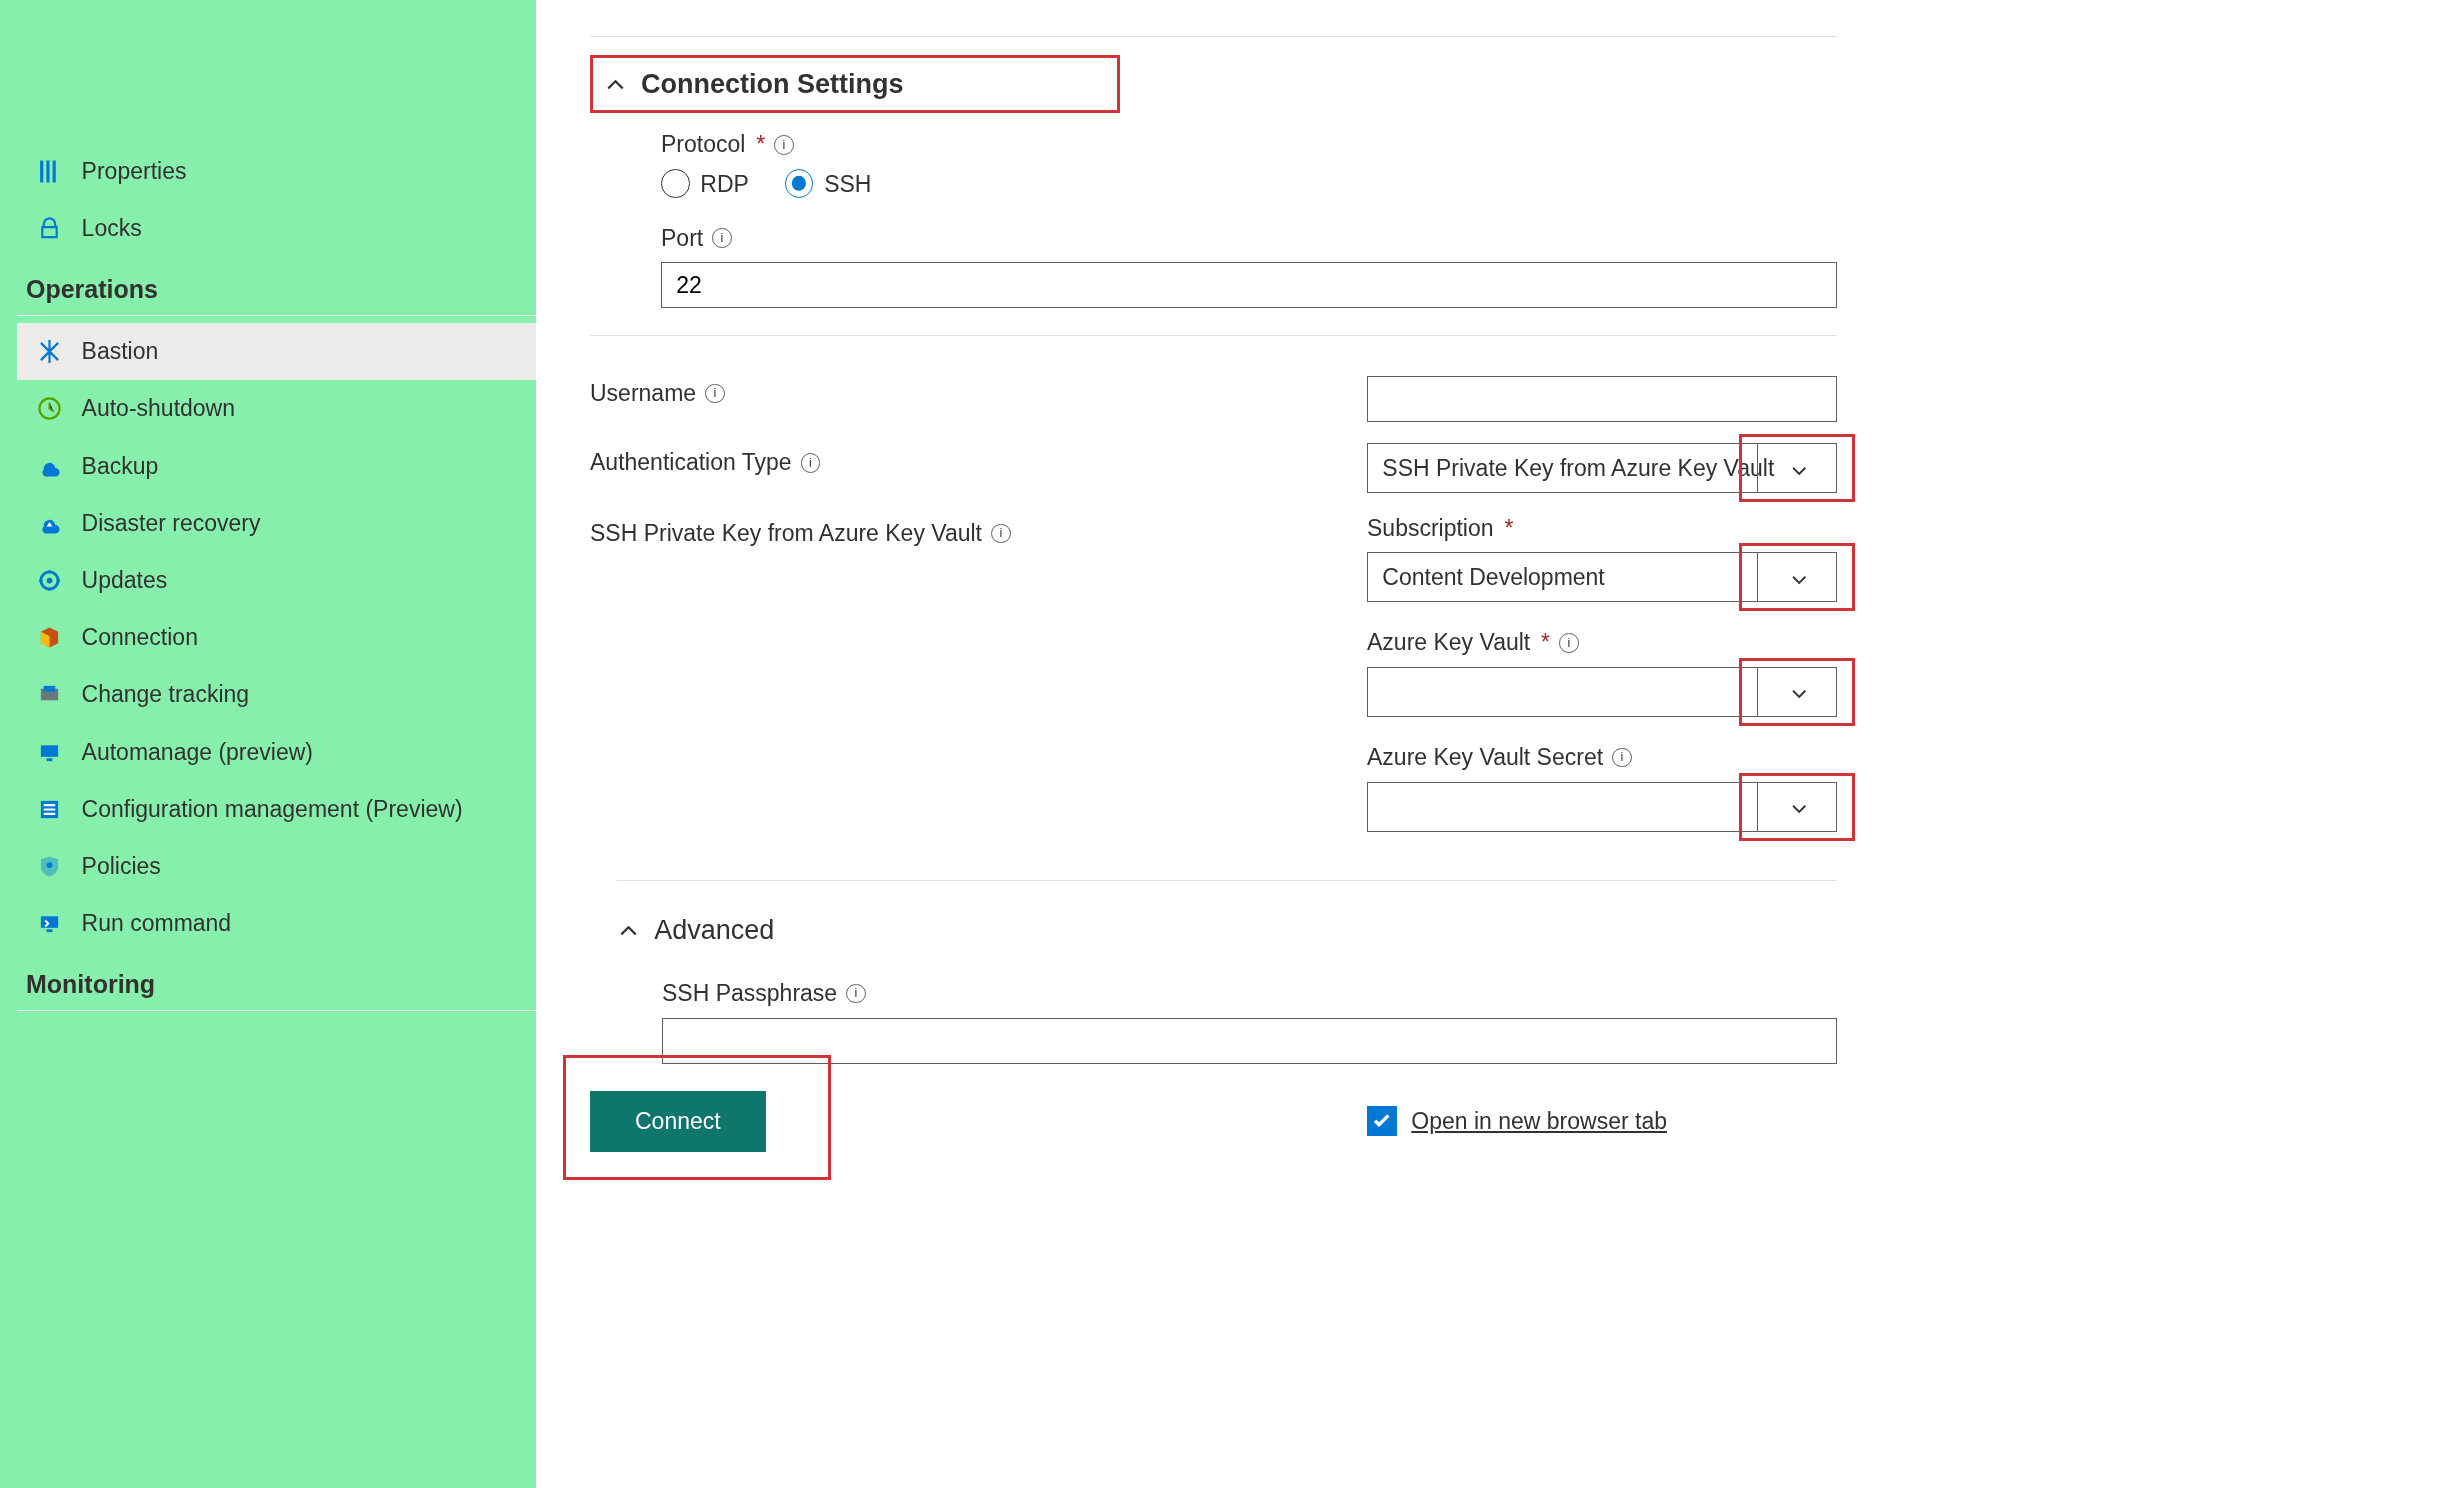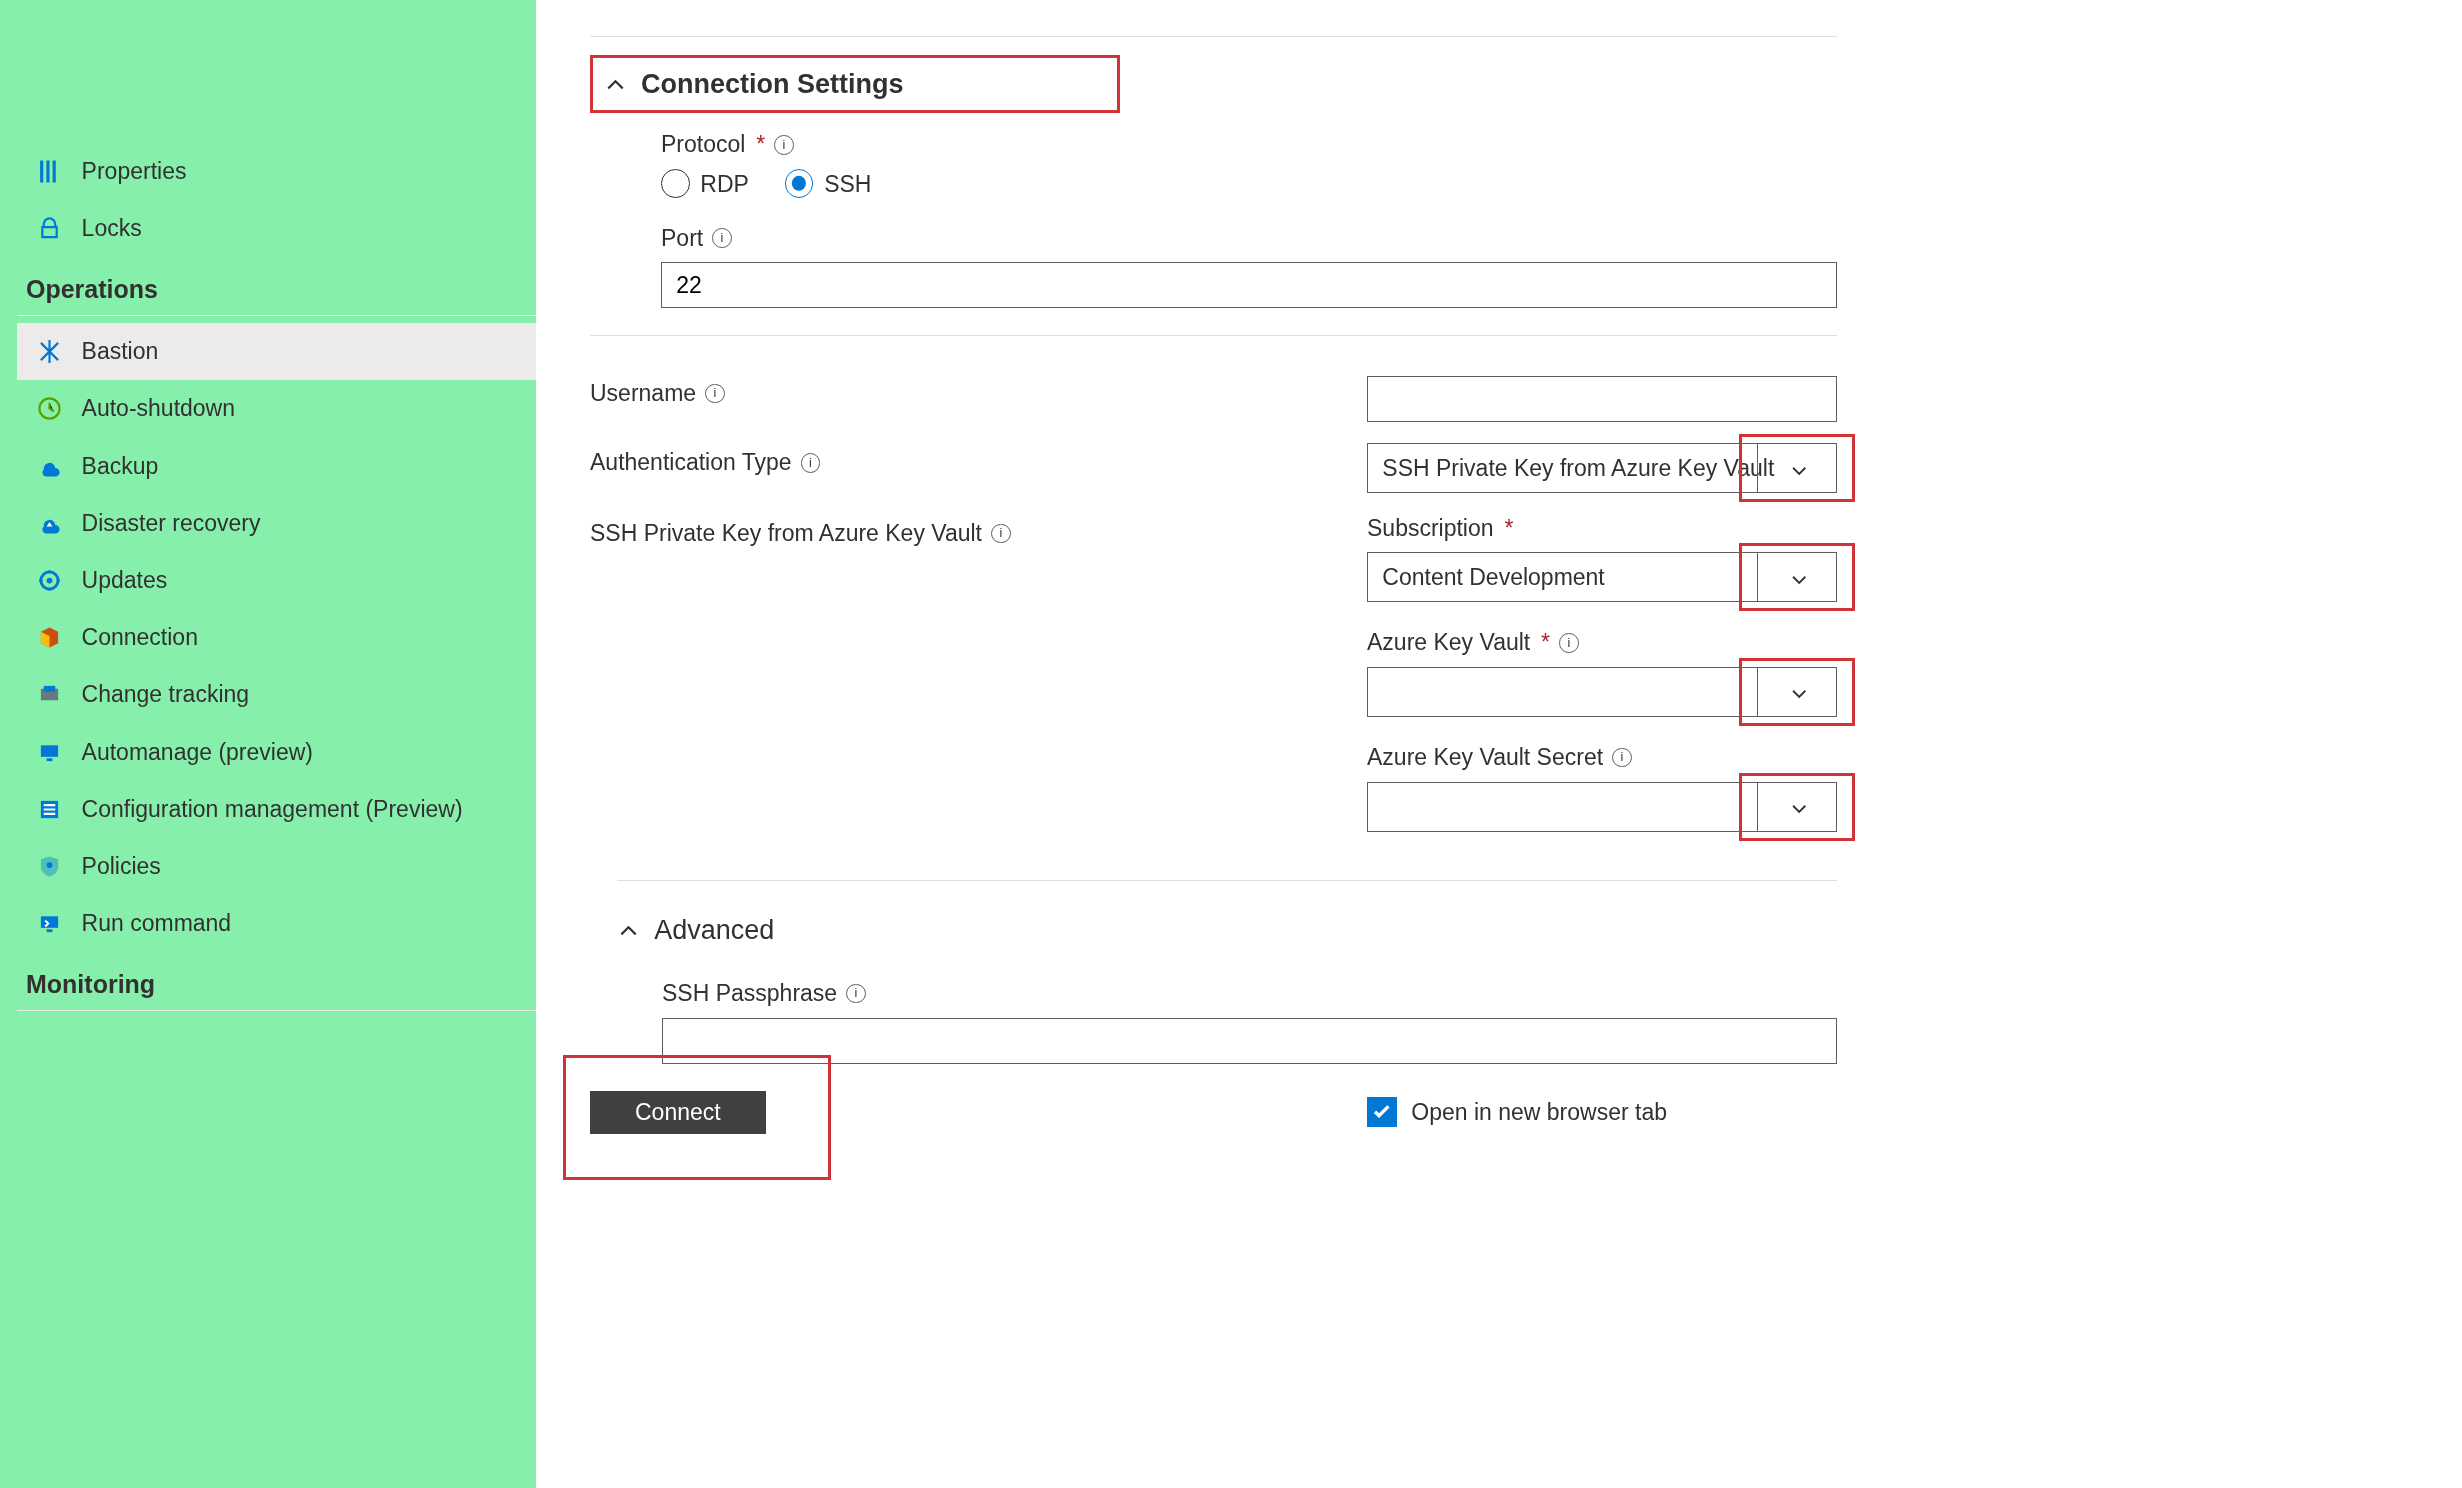--- a/index.html
+++ b/index.html
@@ -158,35 +158,35 @@
     }
     .bottom-actions {
       display: grid;
       grid-template-columns: 768px 1fr;
       gap: 9px;
       align-items: center;
       margin-top: 27px;
     }
     .connect-wrap { display: inline-block; position: relative; }
     .connect-btn {
-      background: #404040;
+      background: #0f766e;
       color: #fff;
       border: none;
-      padding: 8px 45px;
+      padding: 17px 45px;
       font-size: 23px;
       cursor: pointer;
     }
     .connect-redbox {
       position: absolute;
       top: -36px; left: -27px;
       width: 268px; height: 125px;
       border: 3.6px solid #d13438;
       pointer-events: none;
     }
-    .checkbox-row { display: flex; align-items: center; gap: 14.3px; font-size: 23px; }
+    .checkbox-row { display: flex; align-items: center; gap: 14.3px; font-size: 23px; text-decoration: underline; }
     .checkbox {
       width: 30px; height: 30px;
       background: #0078d4;
       display: flex; align-items: center; justify-content: center;
     }
   </style>
 </head>
 <body>
 
 <nav class="sidebar">

